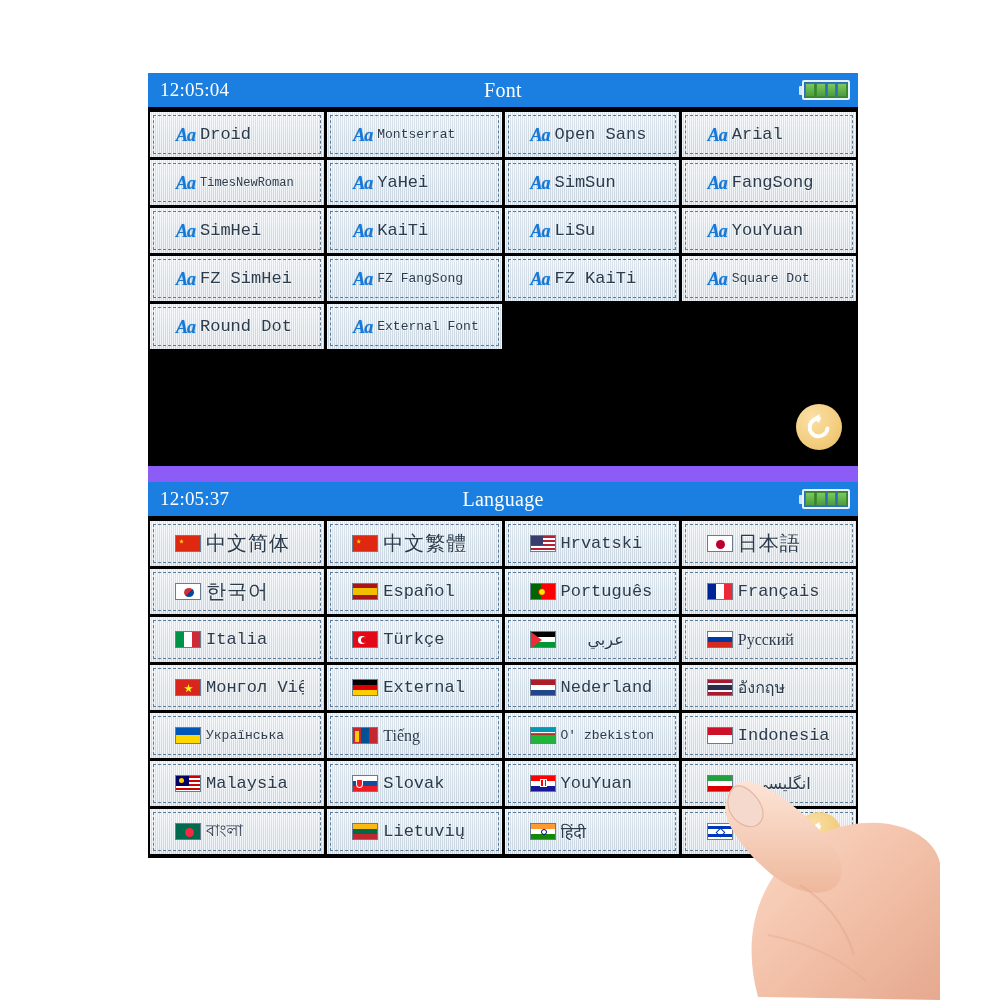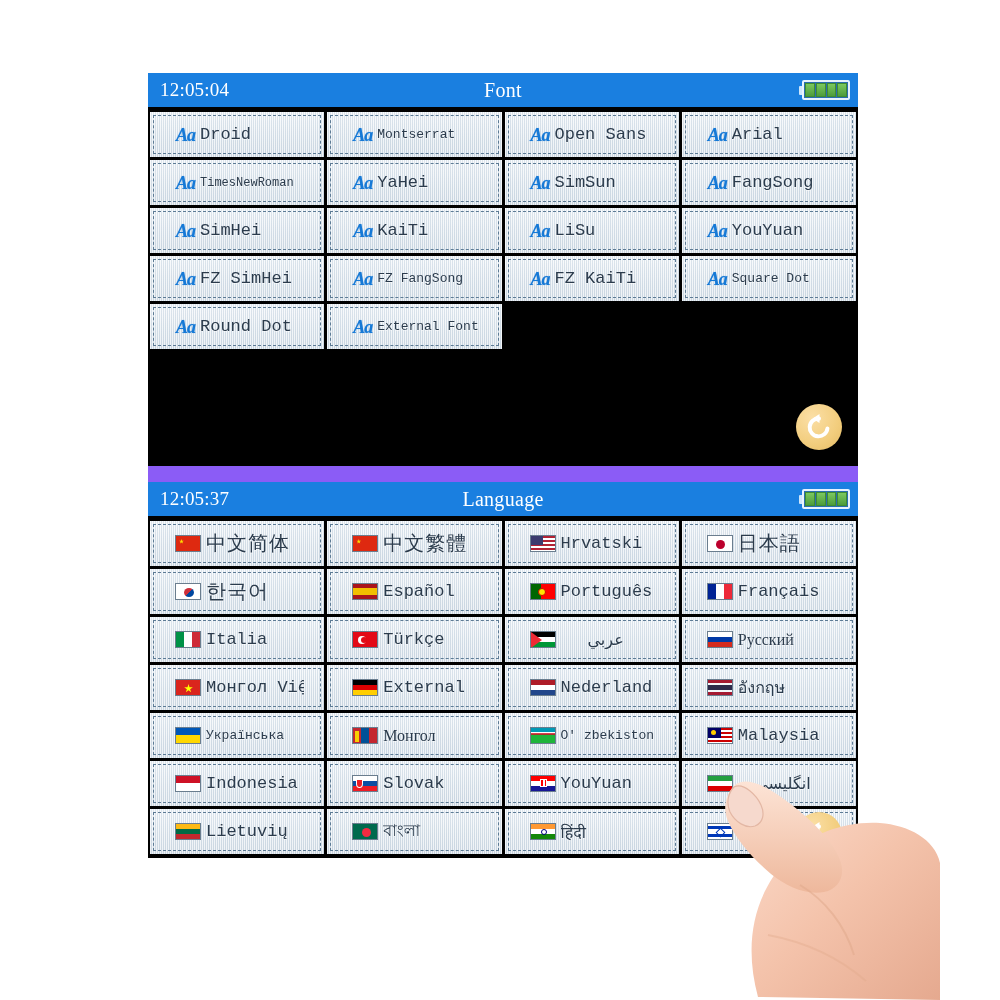--- a/index.html
+++ b/index.html
@@ -435,75 +435,75 @@
             <span class="flag">
               <i style="inset:0;background:linear-gradient(180deg,#0057b7 0 50%,#ffd700 50% 100%)"></i>
             </span>
             <span class="tlabel sm">Українська</span>
           </div>
           <div class="tile">
             <span class="flag">
               <i style="inset:0;background:linear-gradient(90deg,#c4272f 0 33%,#015197 33% 66%,#c4272f 66% 100%)"></i>
               <i style="left:2px;top:3px;width:4px;height:11px;background:#f9cf02"></i>
             </span>
-            <span class="tlabel uni">Монгол</span>
+            <span class="tlabel uni">Tiếng</span>
           </div>
           <div class="tile">
             <span class="flag">
               <i style="inset:0;background:linear-gradient(180deg,#0099b5 0 30%,#fff 30% 40%,#1eb53a 40% 100%)"></i>
               <i style="left:0;top:5px;right:0;height:2px;background:#ce1126;opacity:.8"></i>
             </span>
             <span class="tlabel sm">O' zbekiston</span>
+          </div>
+          <div class="tile">
+            <span class="flag">
+              <i style="inset:0;background:linear-gradient(180deg,#ce1126 0 50%,#fff 50% 100%)"></i>
+            </span>
+            <span class="tlabel ">Indonesia</span>
           </div>
           <div class="tile">
             <span class="flag">
               <i style="inset:0;background:repeating-linear-gradient(180deg,#cc0001 0 2px,#fff 2px 4px)"></i>
               <i style="left:0;top:0;width:13px;height:10px;background:#010066"></i>
               <i style="left:3px;top:2px;width:5px;height:5px;border-radius:50%;background:#ffcc00"></i>
             </span>
             <span class="tlabel ">Malaysia</span>
           </div>
           <div class="tile">
             <span class="flag">
-              <i style="inset:0;background:linear-gradient(180deg,#ce1126 0 50%,#fff 50% 100%)"></i>
-            </span>
-            <span class="tlabel ">Indonesia</span>
-          </div>
-          <div class="tile">
-            <span class="flag">
               <i style="inset:0;background:linear-gradient(180deg,#fff 0 33%,#0b4ea2 33% 66%,#ee1c25 66% 100%)"></i>
               <i style="left:3px;top:3px;width:7px;height:9px;background:#ee1c25;border:1px solid #fff;border-radius:0 0 50% 50%"></i>
             </span>
             <span class="tlabel ">Slovak</span>
           </div>
           <div class="tile">
             <span class="flag">
               <i style="inset:0;background:linear-gradient(180deg,#ff0000 0 33%,#fff 33% 66%,#171796 66% 100%)"></i>
               <i style="left:9px;top:3px;width:7px;height:8px;background:repeating-linear-gradient(90deg,#ff0000 0 2px,#fff 2px 4px);border:1px solid #fff"></i>
             </span>
             <span class="tlabel ">YouYuan</span>
           </div>
           <div class="tile">
             <span class="flag">
               <i style="inset:0;background:linear-gradient(180deg,#239f40 0 33%,#fff 33% 66%,#da0000 66% 100%)"></i>
             </span>
             <span class="tlabel rtl">انگلیسی</span>
           </div>
           <div class="tile">
             <span class="flag">
-              <i style="inset:0;background:linear-gradient(180deg,#fdb913 0 33%,#006a44 33% 66%,#c1272d 66% 100%)"></i>
-            </span>
-            <span class="tlabel ">Lietuvių</span>
-          </div>
-          <div class="tile">
-            <span class="flag">
               <i style="inset:0;background:#006a4e"></i>
               <i style="left:9px;top:4px;width:9px;height:9px;border-radius:50%;background:#f42a41"></i>
             </span>
             <span class="tlabel uni">বাংলা</span>
+          </div>
+          <div class="tile">
+            <span class="flag">
+              <i style="inset:0;background:linear-gradient(180deg,#fdb913 0 33%,#006a44 33% 66%,#c1272d 66% 100%)"></i>
+            </span>
+            <span class="tlabel ">Lietuvių</span>
           </div>
           <div class="tile">
             <span class="flag">
               <i style="inset:0;background:linear-gradient(180deg,#ff9933 0 33%,#fff 33% 66%,#138808 66% 100%)"></i>
               <i style="left:10px;top:5px;width:6px;height:6px;border-radius:50%;border:1px solid #000080"></i>
             </span>
             <span class="tlabel uni">हिंदी</span>
           </div>
           <div class="tile">
             <span class="flag">

